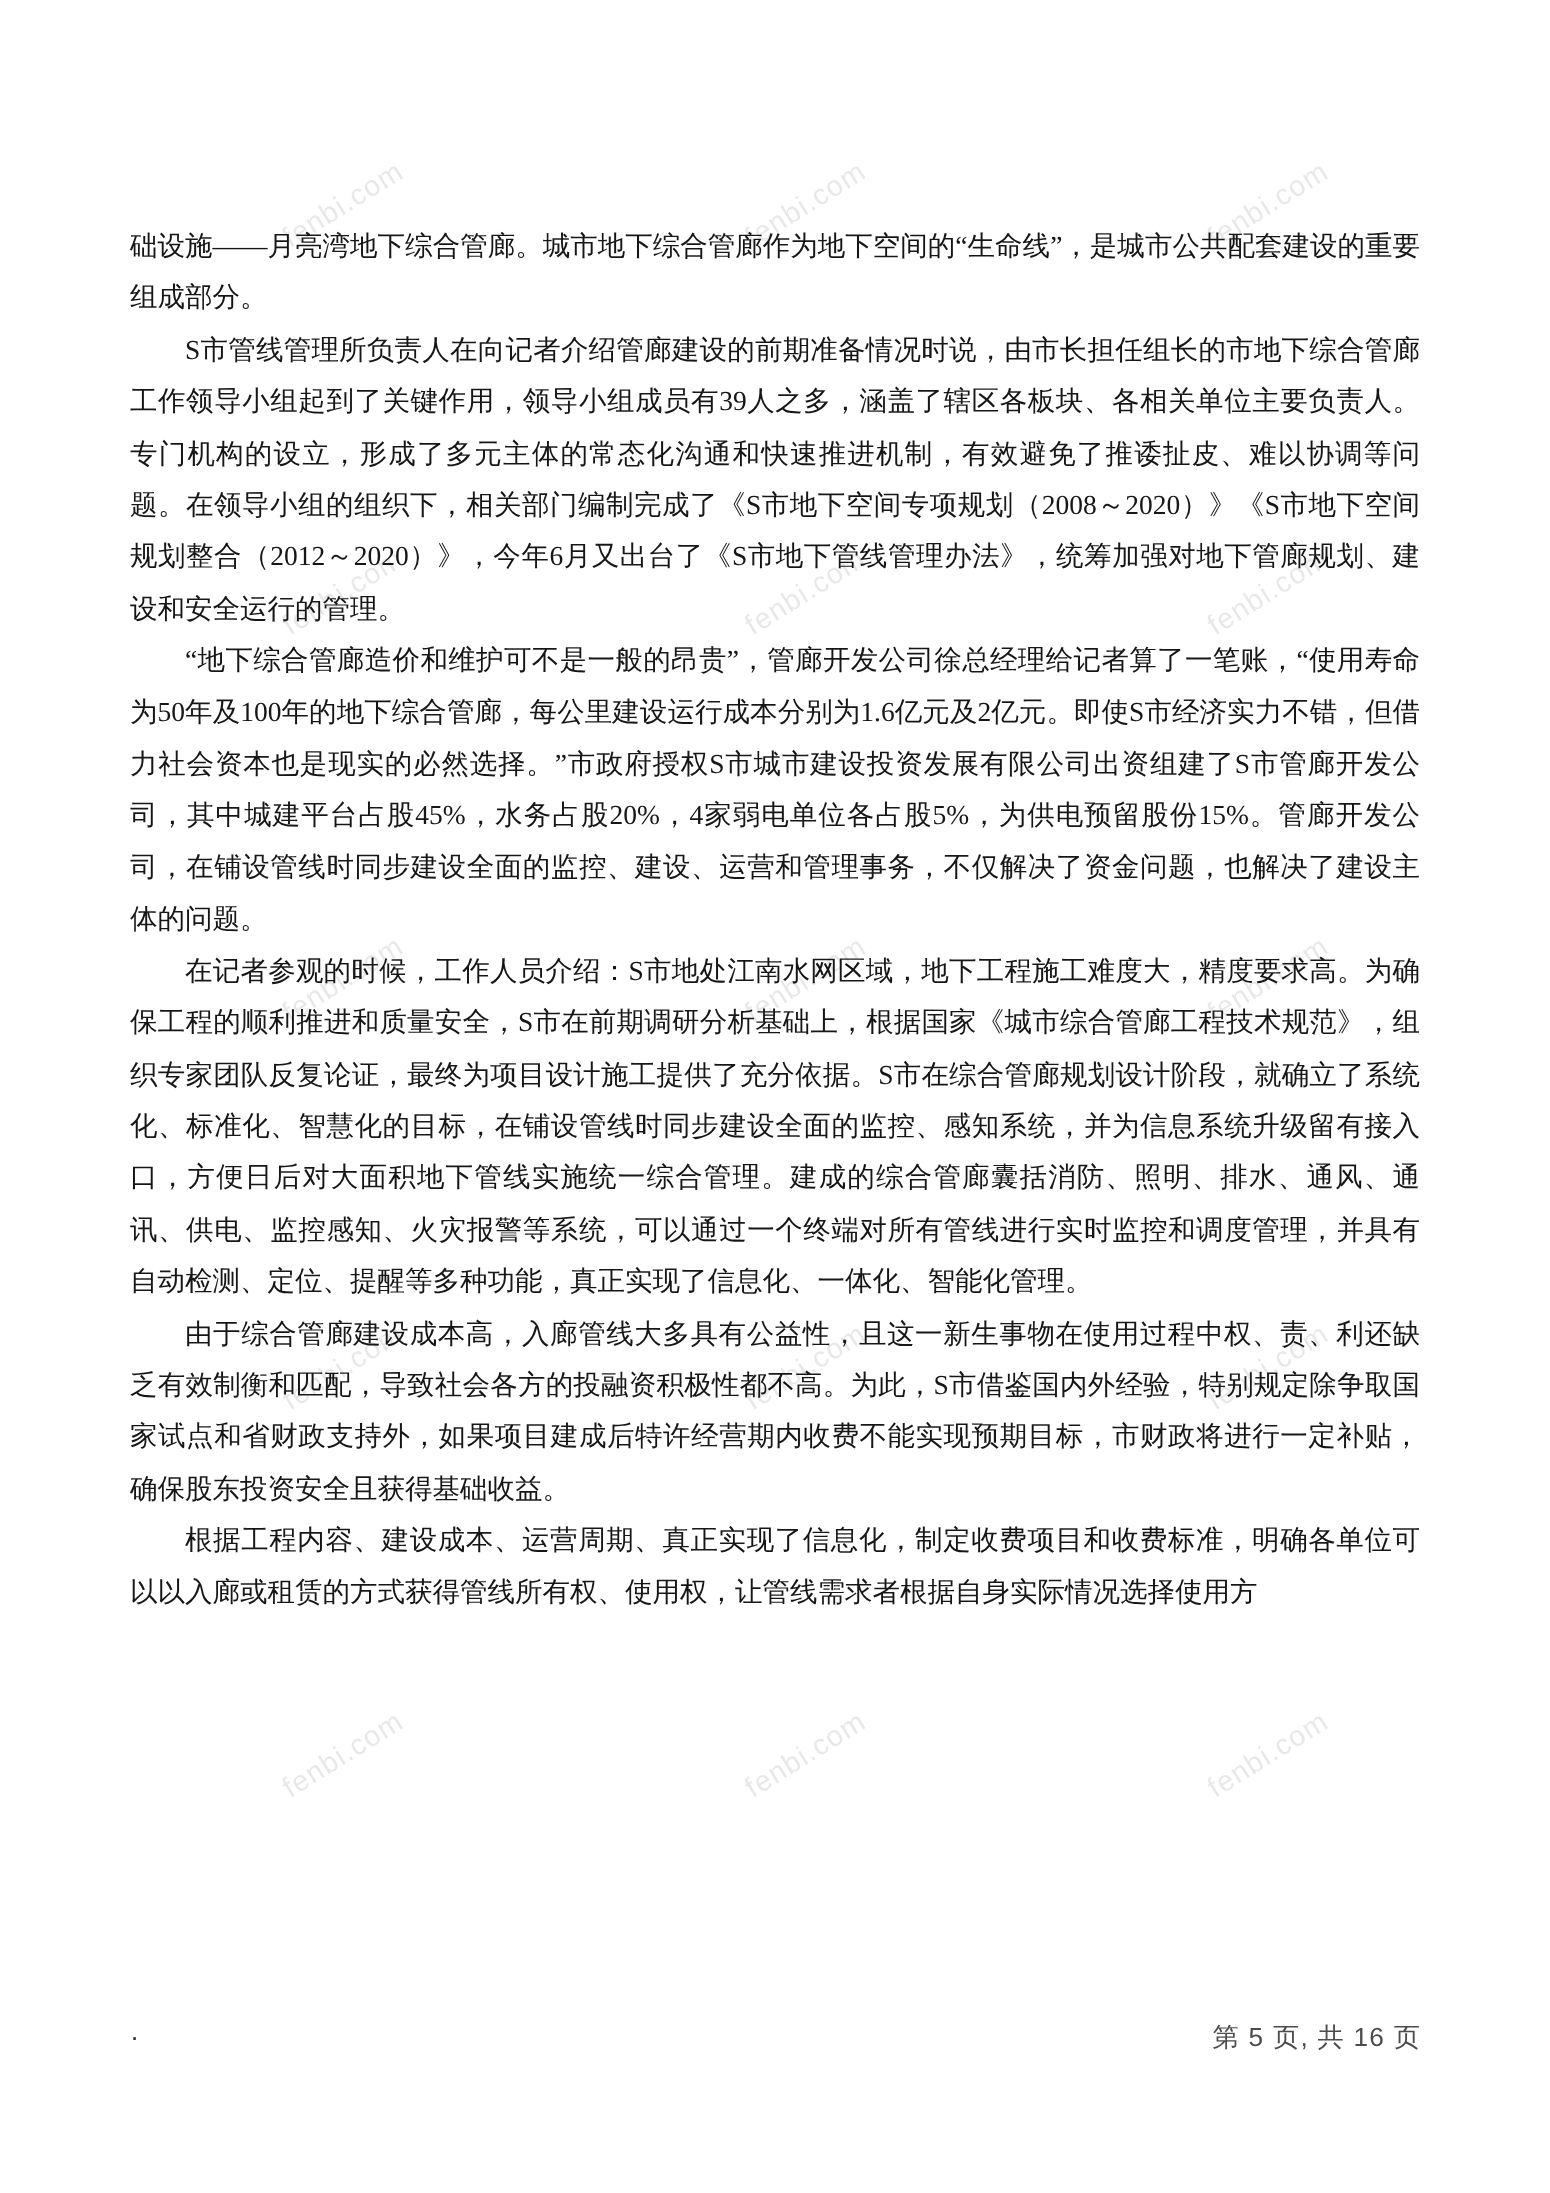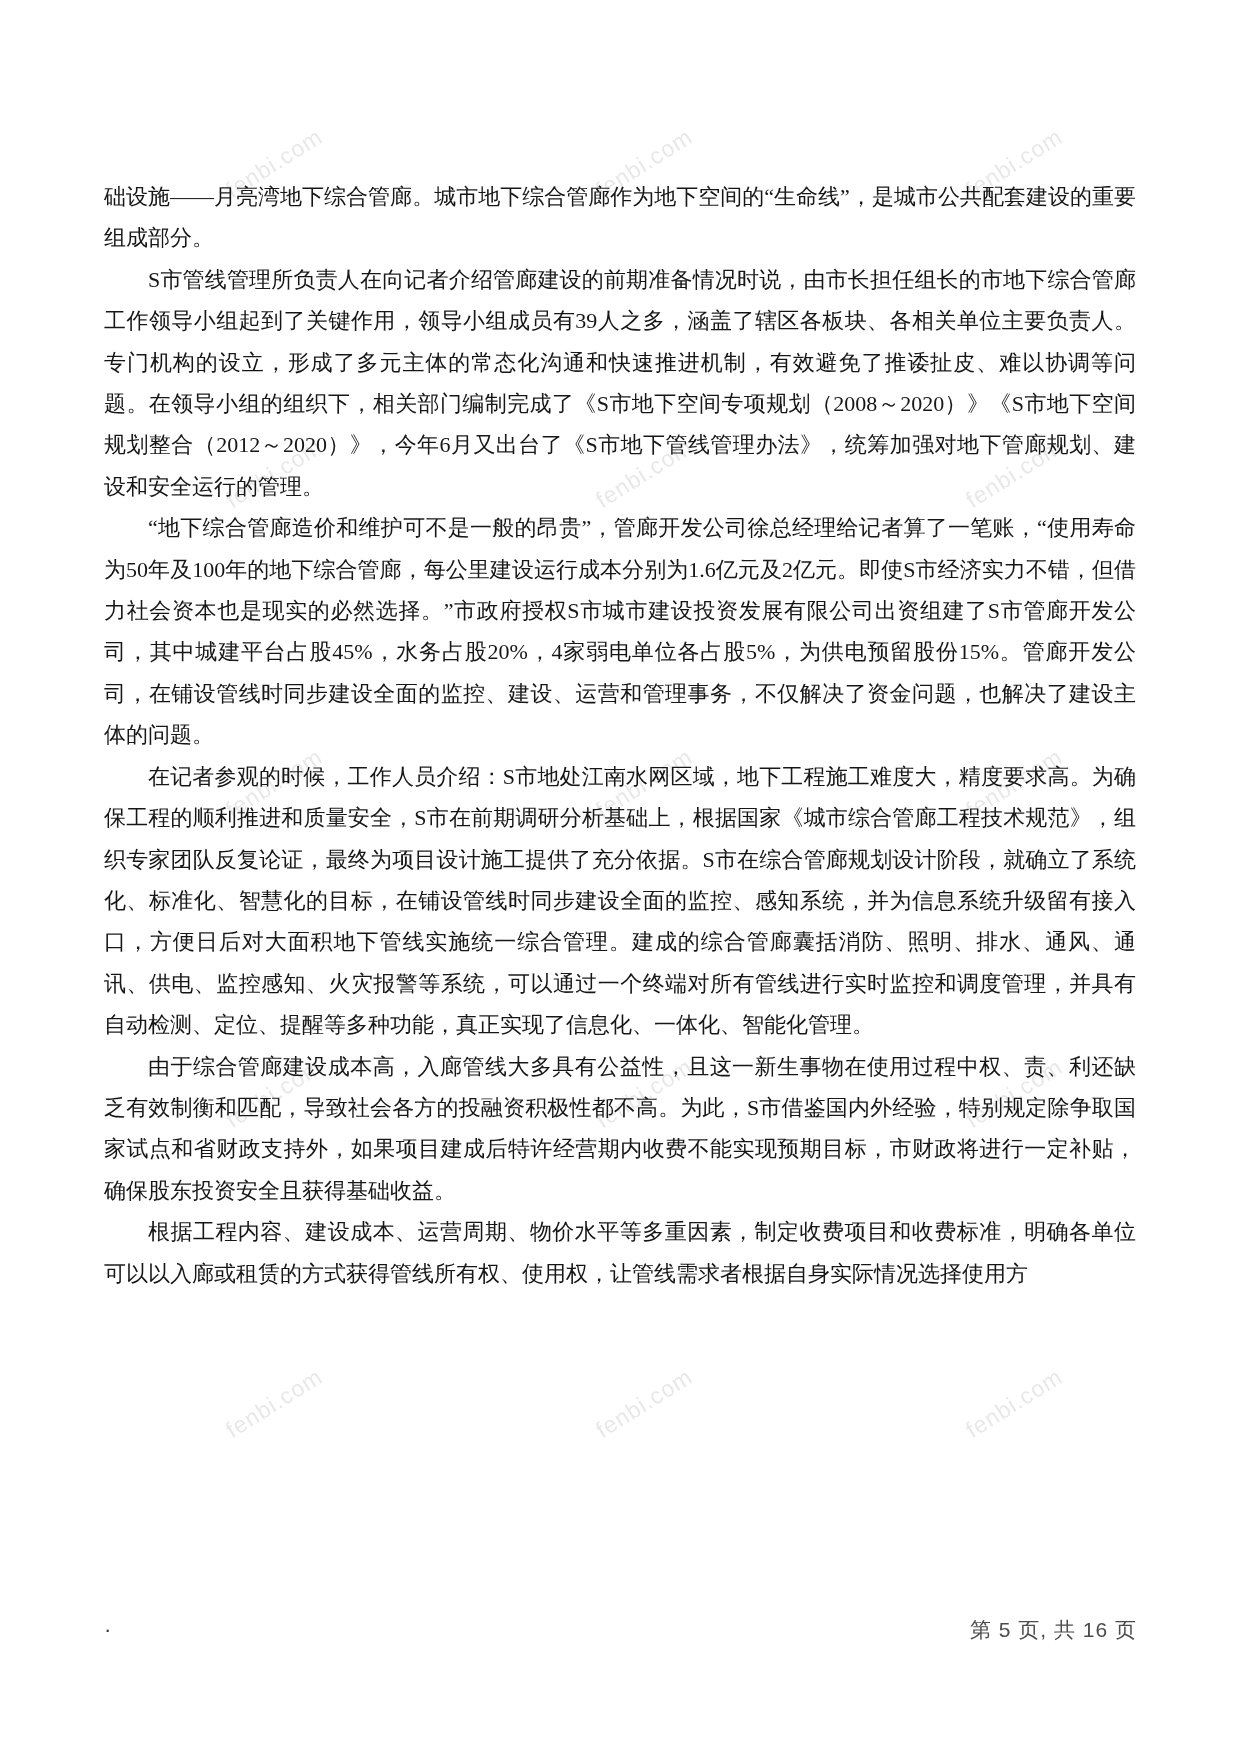--- a/index.html
+++ b/index.html
@@ -91,21 +91,21 @@
     <span class="wm" style="left:590px; top:1390px">fenbi.com</span>
     <span class="wm" style="left:960px; top:1390px">fenbi.com</span>
   </div>
 
   <main class="content">
     <p class="para no-indent">础设施——月亮湾地下综合管廊。城市地下综合管廊作为地下空间的“生命线”，是城市公共配套建设的重要组成部分。</p>
     <p class="para">S市管线管理所负责人在向记者介绍管廊建设的前期准备情况时说，由市长担任组长的市地下综合管廊工作领导小组起到了关键作用，领导小组成员有39人之多，涵盖了辖区各板块、各相关单位主要负责人。专门机构的设立，形成了多元主体的常态化沟通和快速推进机制，有效避免了推诿扯皮、难以协调等问题。在领导小组的组织下，相关部门编制完成了《S市地下空间专项规划（2008～2020）》《S市地下空间规划整合（2012～2020）》，今年6月又出台了《S市地下管线管理办法》，统筹加强对地下管廊规划、建设和安全运行的管理。</p>
     <p class="para">“地下综合管廊造价和维护可不是一般的昂贵”，管廊开发公司徐总经理给记者算了一笔账，“使用寿命为50年及100年的地下综合管廊，每公里建设运行成本分别为1.6亿元及2亿元。即使S市经济实力不错，但借力社会资本也是现实的必然选择。”市政府授权S市城市建设投资发展有限公司出资组建了S市管廊开发公司，其中城建平台占股45%，水务占股20%，4家弱电单位各占股5%，为供电预留股份15%。管廊开发公司，在铺设管线时同步建设全面的监控、建设、运营和管理事务，不仅解决了资金问题，也解决了建设主体的问题。</p>
     <p class="para">在记者参观的时候，工作人员介绍：S市地处江南水网区域，地下工程施工难度大，精度要求高。为确保工程的顺利推进和质量安全，S市在前期调研分析基础上，根据国家《城市综合管廊工程技术规范》，组织专家团队反复论证，最终为项目设计施工提供了充分依据。S市在综合管廊规划设计阶段，就确立了系统化、标准化、智慧化的目标，在铺设管线时同步建设全面的监控、感知系统，并为信息系统升级留有接入口，方便日后对大面积地下管线实施统一综合管理。建成的综合管廊囊括消防、照明、排水、通风、通讯、供电、监控感知、火灾报警等系统，可以通过一个终端对所有管线进行实时监控和调度管理，并具有自动检测、定位、提醒等多种功能，真正实现了信息化、一体化、智能化管理。</p>
     <p class="para">由于综合管廊建设成本高，入廊管线大多具有公益性，且这一新生事物在使用过程中权、责、利还缺乏有效制衡和匹配，导致社会各方的投融资积极性都不高。为此，S市借鉴国内外经验，特别规定除争取国家试点和省财政支持外，如果项目建成后特许经营期内收费不能实现预期目标，市财政将进行一定补贴，确保股东投资安全且获得基础收益。</p>
-    <p class="para">根据工程内容、建设成本、运营周期、物价水平等多重因素，制定收费项目和收费标准，明确各单位可以以入廊或租赁的方式获得管线所有权、使用权，让管线需求者根据自身实际情况选择使用方</p>
+    <p class="para">根据工程内容、建设成本、运营周期、真正实现了信息化，制定收费项目和收费标准，明确各单位可以以入廊或租赁的方式获得管线所有权、使用权，让管线需求者根据自身实际情况选择使用方</p>
   </main>
 
   <footer class="page-footer">
     <span class="footer-dot">·</span>
     <span class="page-number">第 5 页, 共 16 页</span>
   </footer>
 
 </div>
 
 </body></html>

